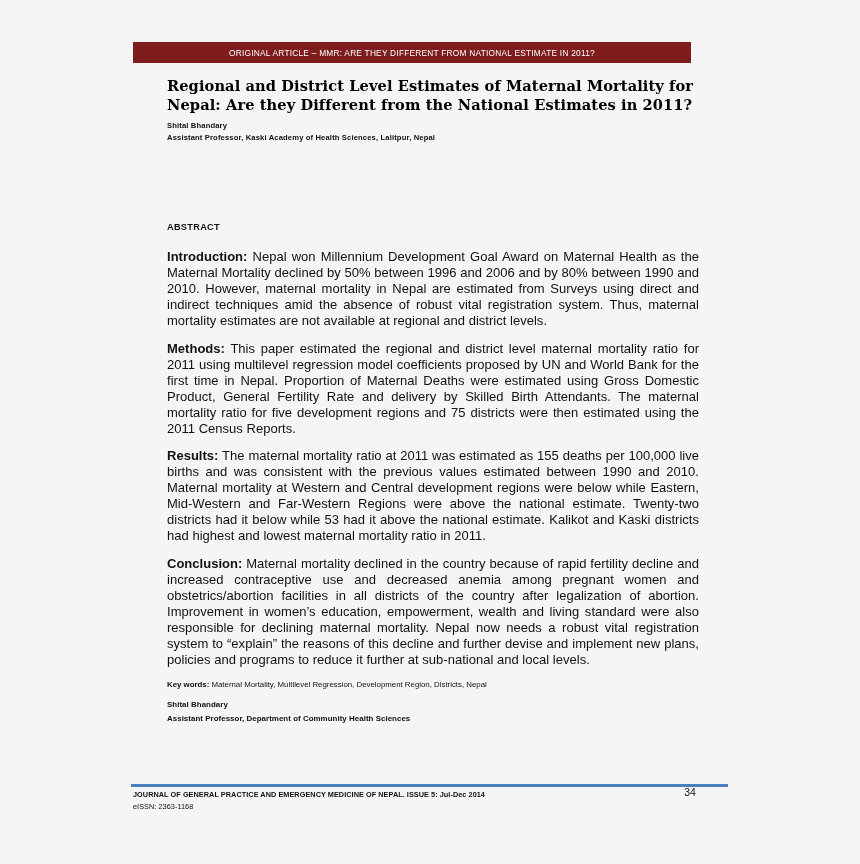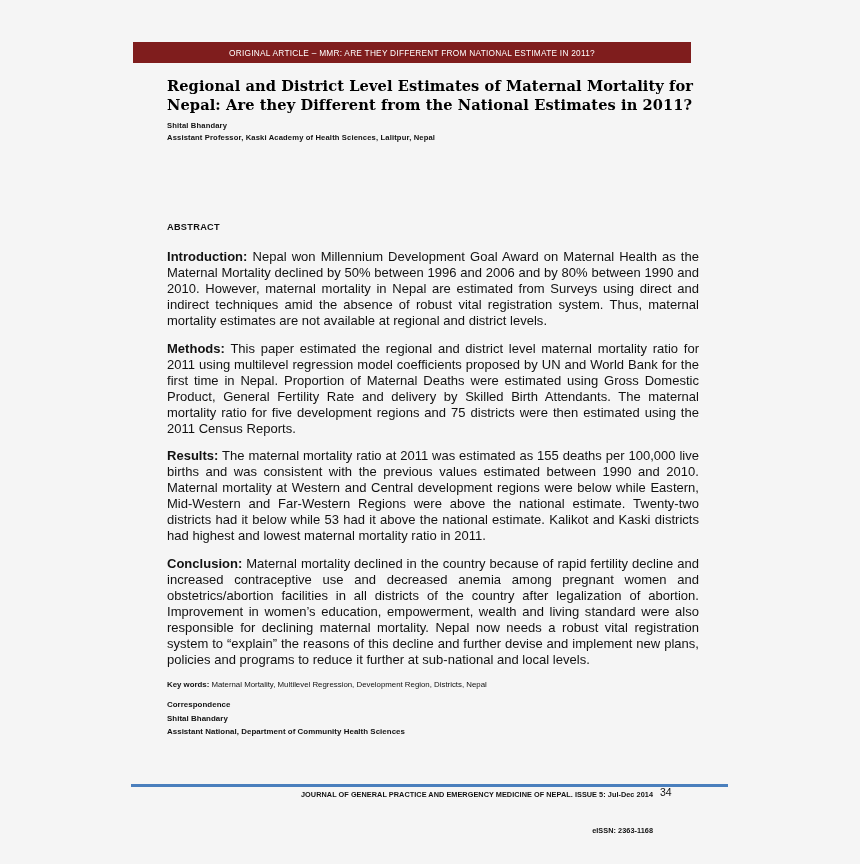--- a/index.html
+++ b/index.html
@@ -133,30 +133,30 @@
   .footer-text {
     position: absolute;
     left: 133px;
     top: 789px;
     width: 520px;
     font-size: 7.3px;
     line-height: 12.2px;
     color: #111111;
     letter-spacing: 0.05px;
   }
-  .footer-text div { white-space: nowrap; text-align: right; }
+  .footer-text div { white-space: nowrap; }
   .footer-line-1 { font-weight: bold; }
-  .footer-line-3 { font-weight: bold; margin-top: 24px; }
+  .footer-line-3 { font-weight: normal; }
 
   .page-number {
     position: absolute;
     left: 660px;
     top: 786px;
     width: 60px;
-    text-align: left;
+    text-align: center;
     font-size: 10.5px;
     color: #111111;
   }
 </style>
 </head>
 <body>
 
 <div class="page">
 
   <div class="running-head">
@@ -190,23 +190,22 @@
       <span class="lead">Conclusion:</span><span> Maternal mortality declined in the country because of rapid fertility decline and increased contraceptive use and decreased anemia among pregnant women and obstetrics/abortion facilities in all districts of the country after legalization of abortion. Improvement in women’s education, empowerment, wealth and living standard were also responsible for declining maternal mortality. Nepal now needs a robust vital registration system to “explain” the reasons of this decline and further devise and implement new plans, policies and programs to reduce it further at sub-national and local levels.</span>
     </p>
 
     <p class="keywords">
       <span class="lead">Key words:</span><span> Maternal Mortality, Multilevel Regression, Development Region, Districts, Nepal</span>
     </p>
 
   </div>
 
   <div class="correspondence">
-    <div>Correspondence</div>
     <div>Shital Bhandary</div>
-    <div>Assistant National, Department of Community Health Sciences</div>
+    <div>Assistant Professor, Department of Community Health Sciences</div>
   </div>
 
   <div class="footer-rule"></div>
 
   <div class="footer-text">
     <div class="footer-line-1">JOURNAL OF GENERAL PRACTICE AND EMERGENCY MEDICINE OF NEPAL. ISSUE 5: Jul-Dec 2014</div>
     <div class="footer-line-3">eISSN: 2363-1168</div>
   </div>
 
   <div class="page-number">34</div>

